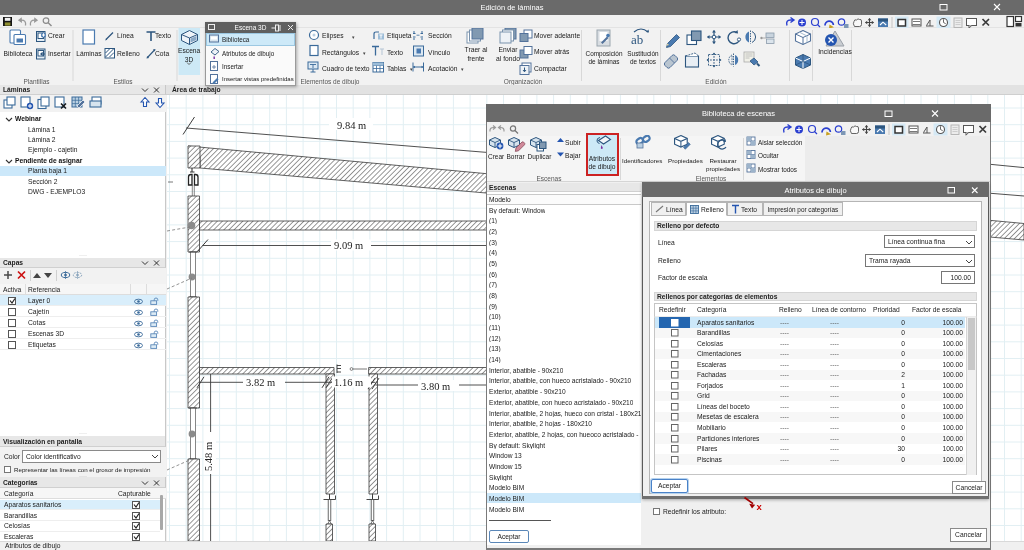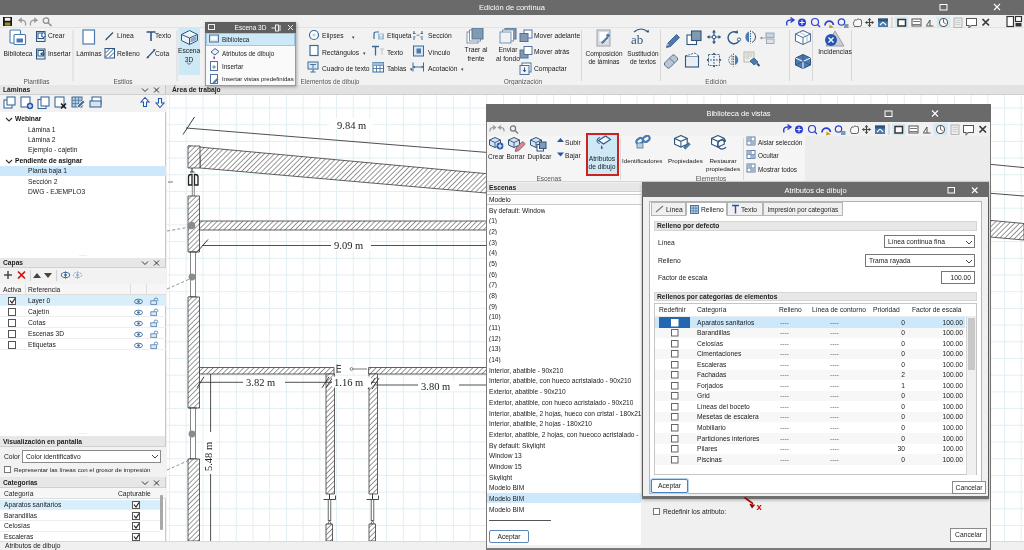--- a/index.html
+++ b/index.html
@@ -3,21 +3,21 @@
 <meta charset="utf-8">
 <style>
   * { margin:0; padding:0; box-sizing:border-box; }
   html,body { width:1024px; height:550px; overflow:hidden; }
   body { font-family:"Liberation Sans", sans-serif; position:relative; background:#f0f0f0; }
   .abs { position:absolute; }
 </style>
 </head>
 <body>
 <div class="abs" style="left:0px;top:0px;width:1024px;height:15px;background:#6a6a6a;"></div>
-<div class="abs" style="left:0px;top:3px;width:1024px;text-align:center;font-size:7.5px;color:#ffffff;font-weight:normal;white-space:nowrap;">Edición de contínua</div>
+<div class="abs" style="left:0px;top:3px;width:1024px;text-align:center;font-size:7.5px;color:#ffffff;font-weight:normal;white-space:nowrap;">Edición de láminas</div>
 <svg class="abs" style="left:930px;top:0px;width:94px;height:15px;" viewBox="0 0 94 15">
     <rect x="10" y="4.5" width="7" height="5.5" fill="none" stroke="#fff" stroke-width="1"></rect>
     <path d="M64 4 L70 10 M70 4 L64 10" stroke="#fff" stroke-width="1.1" fill="none"></path>
   </svg>
 <div class="abs" style="left:0px;top:15px;width:1024px;height:13px;background:#f1f1f1;border-bottom:1px solid #e3e3e3;"></div>
 <svg class="abs" style="left:0px;top:15px;width:120px;height:13px;" viewBox="0 0 120 13">
     <rect x="3" y="2" width="9" height="9" fill="#151515"></rect>
     <rect x="4.8" y="2.8" width="5.6" height="3" fill="#f2f2f2"></rect>
     <rect x="4.8" y="7.4" width="5.6" height="3.2" fill="#8f8f2f"></rect>
     <path d="M25.5 10.5 q1 -5.5 -4.5 -5.3 l-1.8 0.1" stroke="#9a9a9a" stroke-width="1.3" fill="none"></path>
@@ -552,21 +552,21 @@
 <div class="abs" style="left:4px;top:533.1px;font-size:6.7px;color:#1a1a1a;font-weight:normal;white-space:nowrap;">Escaleras</div>
 <svg class="abs" style="left:132px;top:533.1px;width:9px;height:9px;" viewBox="0 0 9 9">
     <rect x="0.5" y="0.5" width="7" height="7" fill="#fff" stroke="#555" stroke-width="1"></rect>
     <path d="M2 3.5 l2 2.5 l3 -4.5" stroke="#222" stroke-width="1.2" fill="none"></path>
   </svg>
 <div class="abs" style="left:160px;top:495px;width:3px;height:35px;background:#a8a8a8;border-radius:1px;"></div>
 <div class="abs" style="left:0px;top:541px;width:1024px;height:9px;background:#f0f0f0;border-top:1px solid #d9d9d9;"></div>
 <div class="abs" style="left:5px;top:542px;font-size:6.7px;color:#1a1a1a;font-weight:normal;white-space:nowrap;">Atributos de dibujo</div>
 <div class="abs" style="left:486px;top:104px;width:505px;height:446px;background:#f0f0f0;border:1px solid #7a7a7a;"></div>
 <div class="abs" style="left:486px;top:104px;width:505px;height:18px;background:#6a6a6a;"></div>
-<div class="abs" style="left:486px;top:109px;width:505px;text-align:center;font-size:7.5px;color:#fff;font-weight:normal;white-space:nowrap;">Biblioteca de vistas</div>
+<div class="abs" style="left:486px;top:109px;width:505px;text-align:center;font-size:7.5px;color:#fff;font-weight:normal;white-space:nowrap;">Biblioteca de escenas</div>
 <svg class="abs" style="left:876px;top:106px;width:114px;height:14px;" viewBox="0 0 114 14">
     <rect x="9" y="5" width="7" height="5.5" fill="none" stroke="#fff" stroke-width="1"></rect>
     <path d="M56 4.5 L62 10.5 M62 4.5 L56 10.5" stroke="#fff" stroke-width="1.1" fill="none"></path>
   </svg>
 <div class="abs" style="left:487px;top:122px;width:503px;height:14px;background:#f1f1f1;"></div>
 <svg class="abs" style="left:487px;top:122px;width:40px;height:14px;" viewBox="0 0 40 14">
     <path d="M3 9.5 q-0.5 -4 3.5 -4 l1.5 0 m-2 -2 l2.5 2 l-2.5 2" stroke="#9a9a9a" stroke-width="1.2" fill="none"></path>
     <path d="M17 9.5 q0.5 -4 -3.5 -4 l-1.5 0 m2 -2 l-2.5 2 l2.5 2" stroke="#9a9a9a" stroke-width="1.2" fill="none"></path>
     <circle cx="26" cy="6.5" r="2.6" stroke="#777" stroke-width="1.2" fill="none"></circle>
     <path d="M28 8.5 L31 11.5" stroke="#777" stroke-width="1.3"></path>

